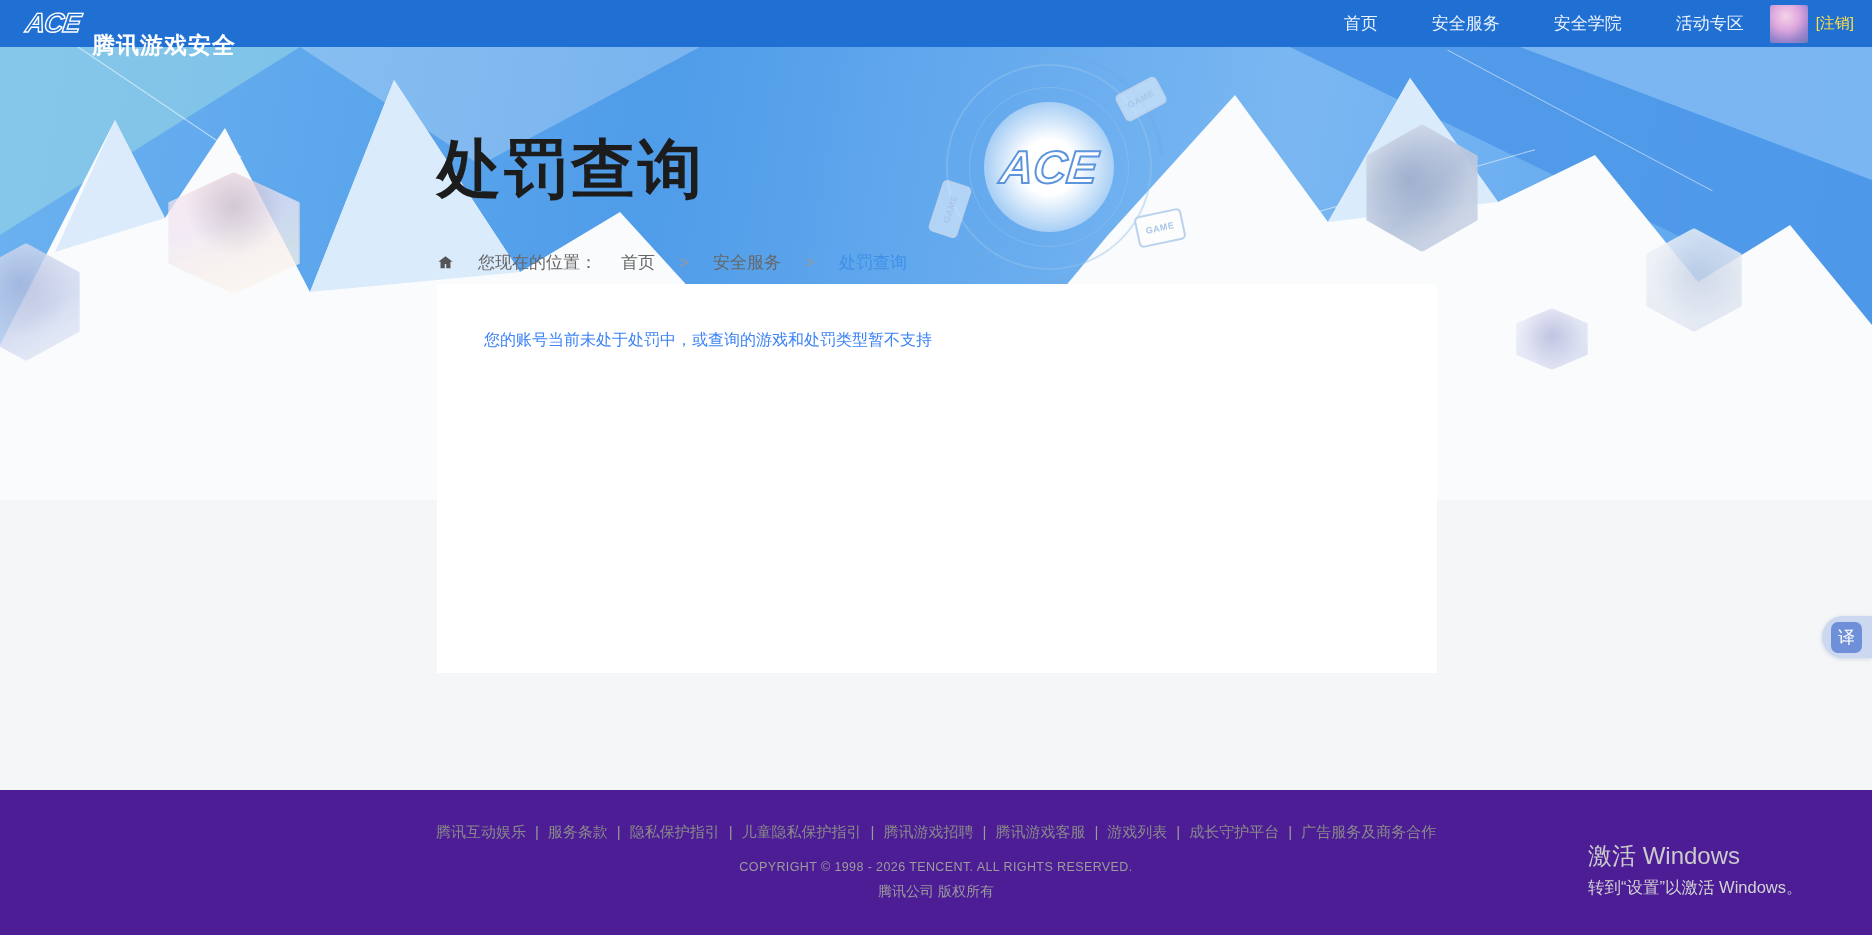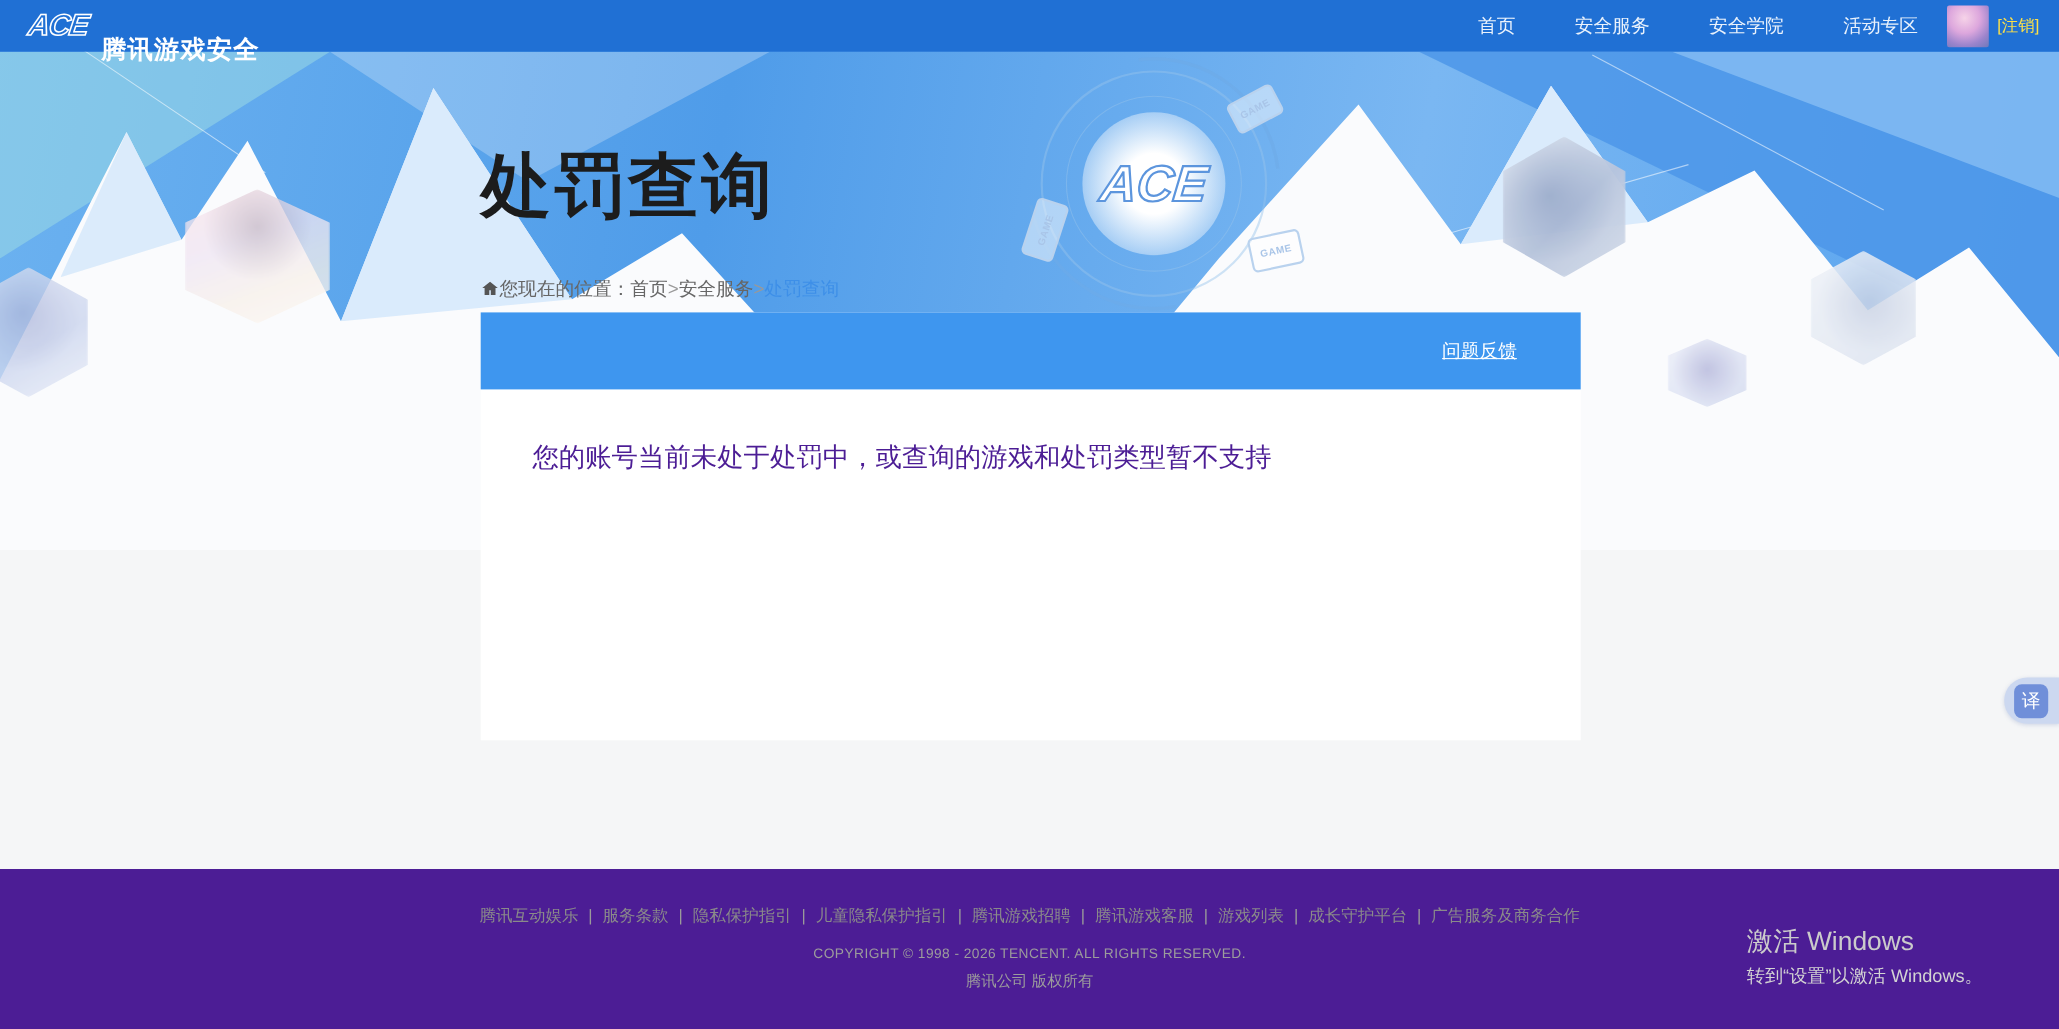--- a/index.html
+++ b/index.html
@@ -80,30 +80,30 @@
     background:radial-gradient(circle at 55% 45%, rgba(150,165,200,.35), rgba(150,165,200,0) 60%),
                linear-gradient(140deg,#eef2f8,#dbe2ef); }
   .hex-small { left:1516px; top:308px; width:72px; height:62px; opacity:.9;
     background:radial-gradient(circle at 50% 45%, rgba(130,130,190,.4), rgba(130,130,190,0) 65%),
                linear-gradient(140deg,#eceff9,#d6dcf0); }
 
   
   .page-title { position:absolute; left:437px; top:126px; z-index:2;
                 font-size:64px; font-weight:900; color:#1c1c1c; letter-spacing:3px; }
   .breadcrumb { position:absolute; left:437px; top:251px; z-index:2;
-                display:flex; align-items:center; gap:0; font-size:17px; color:#666; }
+                display:flex; align-items:center; gap:24px; font-size:17px; color:#666; }
   .breadcrumb .sep { color:#999; }
   .crumb-link { color:#666; cursor:pointer; }
   .crumb-current { color:#3d8fe8; cursor:pointer; }
 
   .card { position:absolute; left:437px; top:284px; width:1000px; height:389px; background:#fff; z-index:2; }
   .card-banner { position:relative; width:100%; height:70px; background:#3e96ef; }
   .feedback-link { position:absolute; right:58px; top:50%; transform:translateY(-50%);
                    color:#fff; font-size:17px; text-decoration:underline; cursor:pointer; }
-  .card-message { padding:46px 40px 0 47px; font-size:24px; color:#4c1d95; }
+  .card-message { padding:46px 40px 0 47px; font-size:16px; color:#3b82f6; }
 
   
   .footer { position:absolute; left:0; bottom:0; width:100%; height:145px; background:#4c1d95;
             text-align:center; padding-top:33px; z-index:3; }
   .footer-links { font-size:15px; color:#8a8a8a; }
   .footer-links .flink { cursor:pointer; }
   .footer-links .fsep { margin:0 9px; color:#9a9a9a; }
   .copyright-en { margin-top:18px; font-size:12.5px; color:#9c9c9c; letter-spacing:.4px; }
   .copyright-cn { margin-top:9px; font-size:14px; color:#9c9c9c; }
 
@@ -172,23 +172,20 @@
     </span>
     <span>您现在的位置：</span>
     <span class="crumb-link">首页</span>
     <span class="sep">&gt;</span>
     <span class="crumb-link">安全服务</span>
     <span class="sep">&gt;</span>
     <span class="crumb-current">处罚查询</span>
   </div>
 
   <div class="card">
-    <div class="card-banner">
-      <a class="feedback-link">问题反馈</a>
-    </div>
     <div class="card-message">您的账号当前未处于处罚中，或查询的游戏和处罚类型暂不支持</div>
   </div>
 
   <div class="footer">
     <div class="footer-links">
       <span class="flink">腾讯互动娱乐</span><span class="fsep">|</span><span class="flink">服务条款</span><span class="fsep">|</span><span class="flink">隐私保护指引</span><span class="fsep">|</span><span class="flink">儿童隐私保护指引</span><span class="fsep">|</span><span class="flink">腾讯游戏招聘</span><span class="fsep">|</span><span class="flink">腾讯游戏客服</span><span class="fsep">|</span><span class="flink">游戏列表</span><span class="fsep">|</span><span class="flink">成长守护平台</span><span class="fsep">|</span><span class="flink">广告服务及商务合作</span>
     </div>
     <div class="copyright-en">COPYRIGHT © 1998 - 2026 TENCENT. ALL RIGHTS RESERVED.</div>
     <div class="copyright-cn">腾讯公司 版权所有</div>
   </div>

